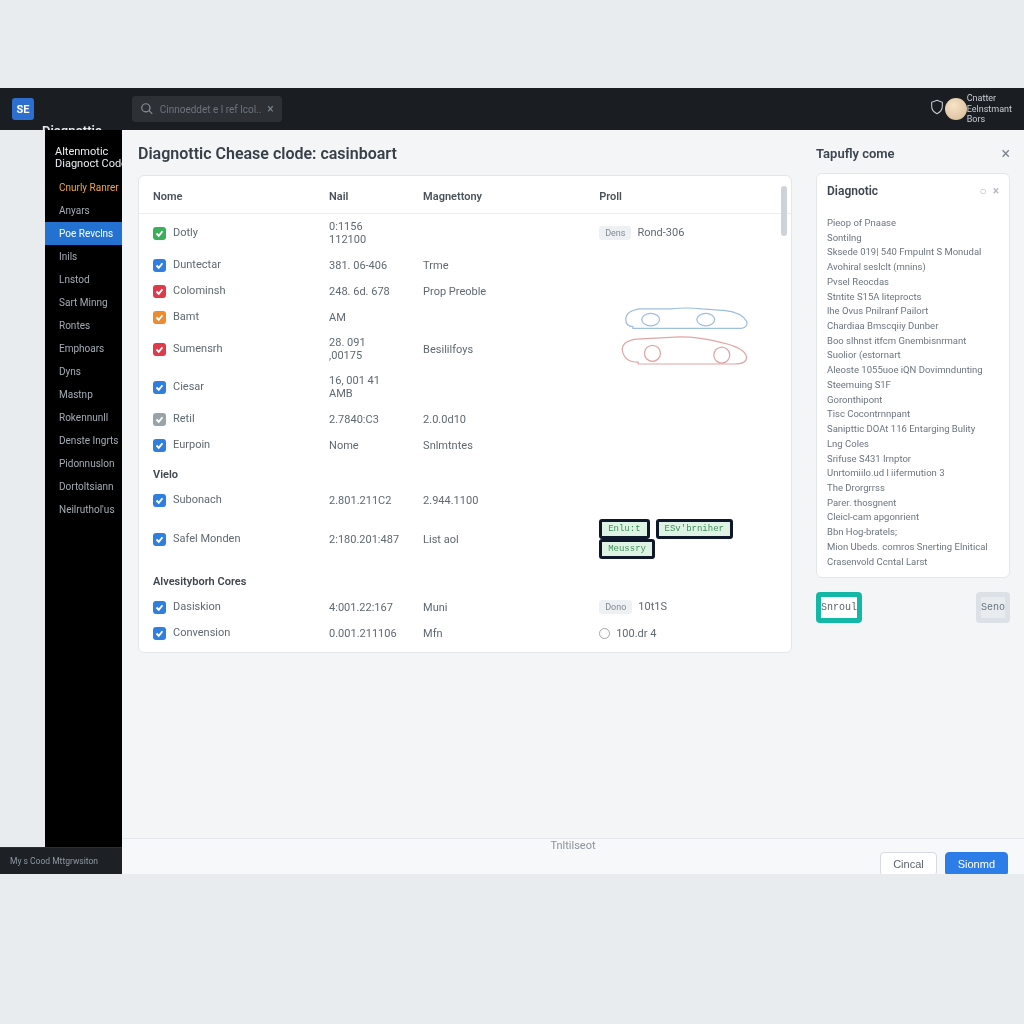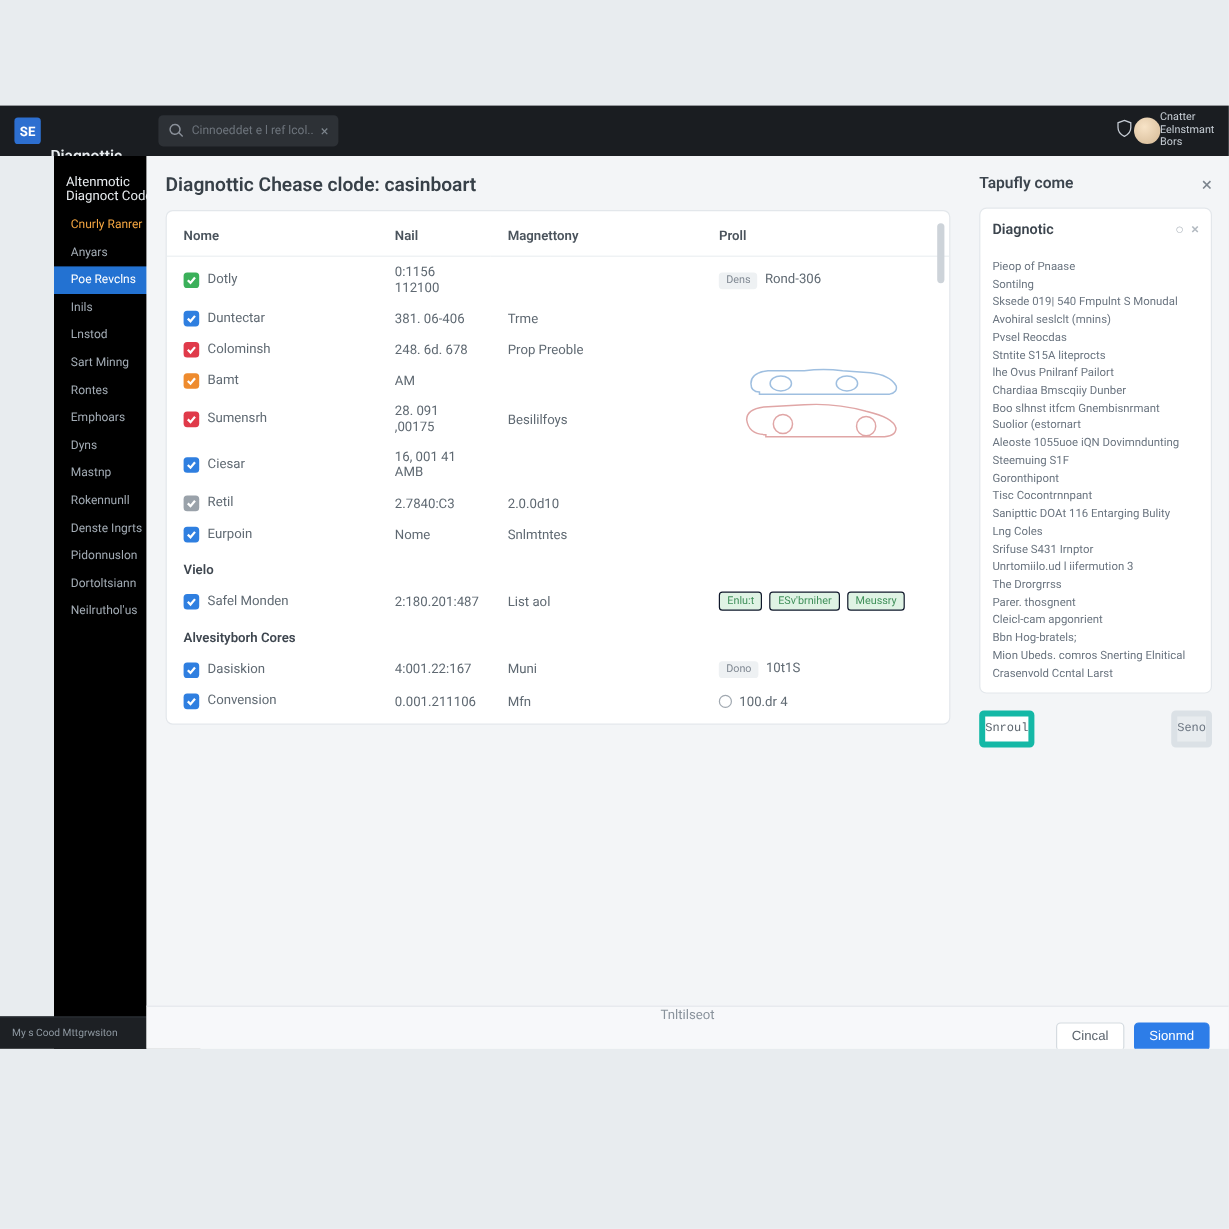--- a/index.html
+++ b/index.html
@@ -39,21 +39,21 @@
 .tbl tr.section-row td { font-weight: 600; color: #3e464f; padding-top: 10px; }
 .ck { display: inline-flex; width: 13px; height: 13px; border-radius: 3px; align-items: center; justify-content: center; margin-right: 7px; vertical-align: -2px; }
 .ck svg { width: 9px; height: 9px; stroke: #fff; stroke-width: 2.5; fill: none; }
 .ck.green { background: #3bb05a; }
 .ck.blue { background: #2f7fe0; }
 .ck.purple { background: #7b4de2; }
 .ck.red { background: #e03a4a; }
 .ck.orange { background: #ee8b2e; }
 .ck.gray { background: #9aa2aa; }
 .badge { display: inline-block; font-size: 9px; padding: 2px 6px; border-radius: 3px; background: #eef1f3; color: #808993; margin-right: 6px; }
-.badge.green { background: #dff3e4; color: #3f905a; border: 1px solid #0f172a; }
+.badge.green { background: #dff3e4; color: #3f905a; border: 3px solid #0f172a; font-family: Liberation Mono, monospace; }
 .radio-empty { display: inline-block; width: 11px; height: 11px; border: 1.5px solid #a0a8b0; border-radius: 50%; margin-right: 6px; vertical-align: -2px; }
 
 .car-diagram { position: absolute; right: 28px; top: 124px; width: 150px; height: 80px; }
 .car-diagram svg { width: 100%; height: 100%; }
 
 .right-col { width: 216px; padding: 14px 14px 10px 8px; position: relative; }
 .right-header { display: flex; align-items: center; margin-bottom: 10px; }
 .right-title { font-size: 13px; font-weight: 600; color: #3c454e; }
 .right-close { margin-left: auto; color: #7b848d; font-size: 16px; cursor: pointer; }
 
@@ -219,20 +219,30 @@
                 <td>Snlmtntes</td>
                 <td></td>
               </tr>
             </tbody>
           <tbody>
               <tr class="section-row">
                 <td colspan="4">Vielo</td>
               </tr>
             </tbody>
           <tbody id="tbody2">
+              <tr>
+                <td><span class="ck blue">
+                    <svg viewBox="0 0 12 12">
+                      <polyline points="2,6 5,9 10,3"></polyline>
+                    </svg>
+                  </span>Subonach</td>
+                <td>2.801.211C2</td>
+                <td>2.944.1100</td>
+                <td></td>
+              </tr>
               <tr>
                 <td><span class="ck blue">
                     <svg viewBox="0 0 12 12">
                       <polyline points="2,6 5,9 10,3"></polyline>
                     </svg>
                   </span>Safel Monden</td>
                 <td>2:180.201:487</td>
                 <td>List aol</td>
                 <td><span class="badge green">Enlu:t</span><span class="badge green">ESv'brniher</span><span class="badge green">Meussry</span></td>
               </tr>

